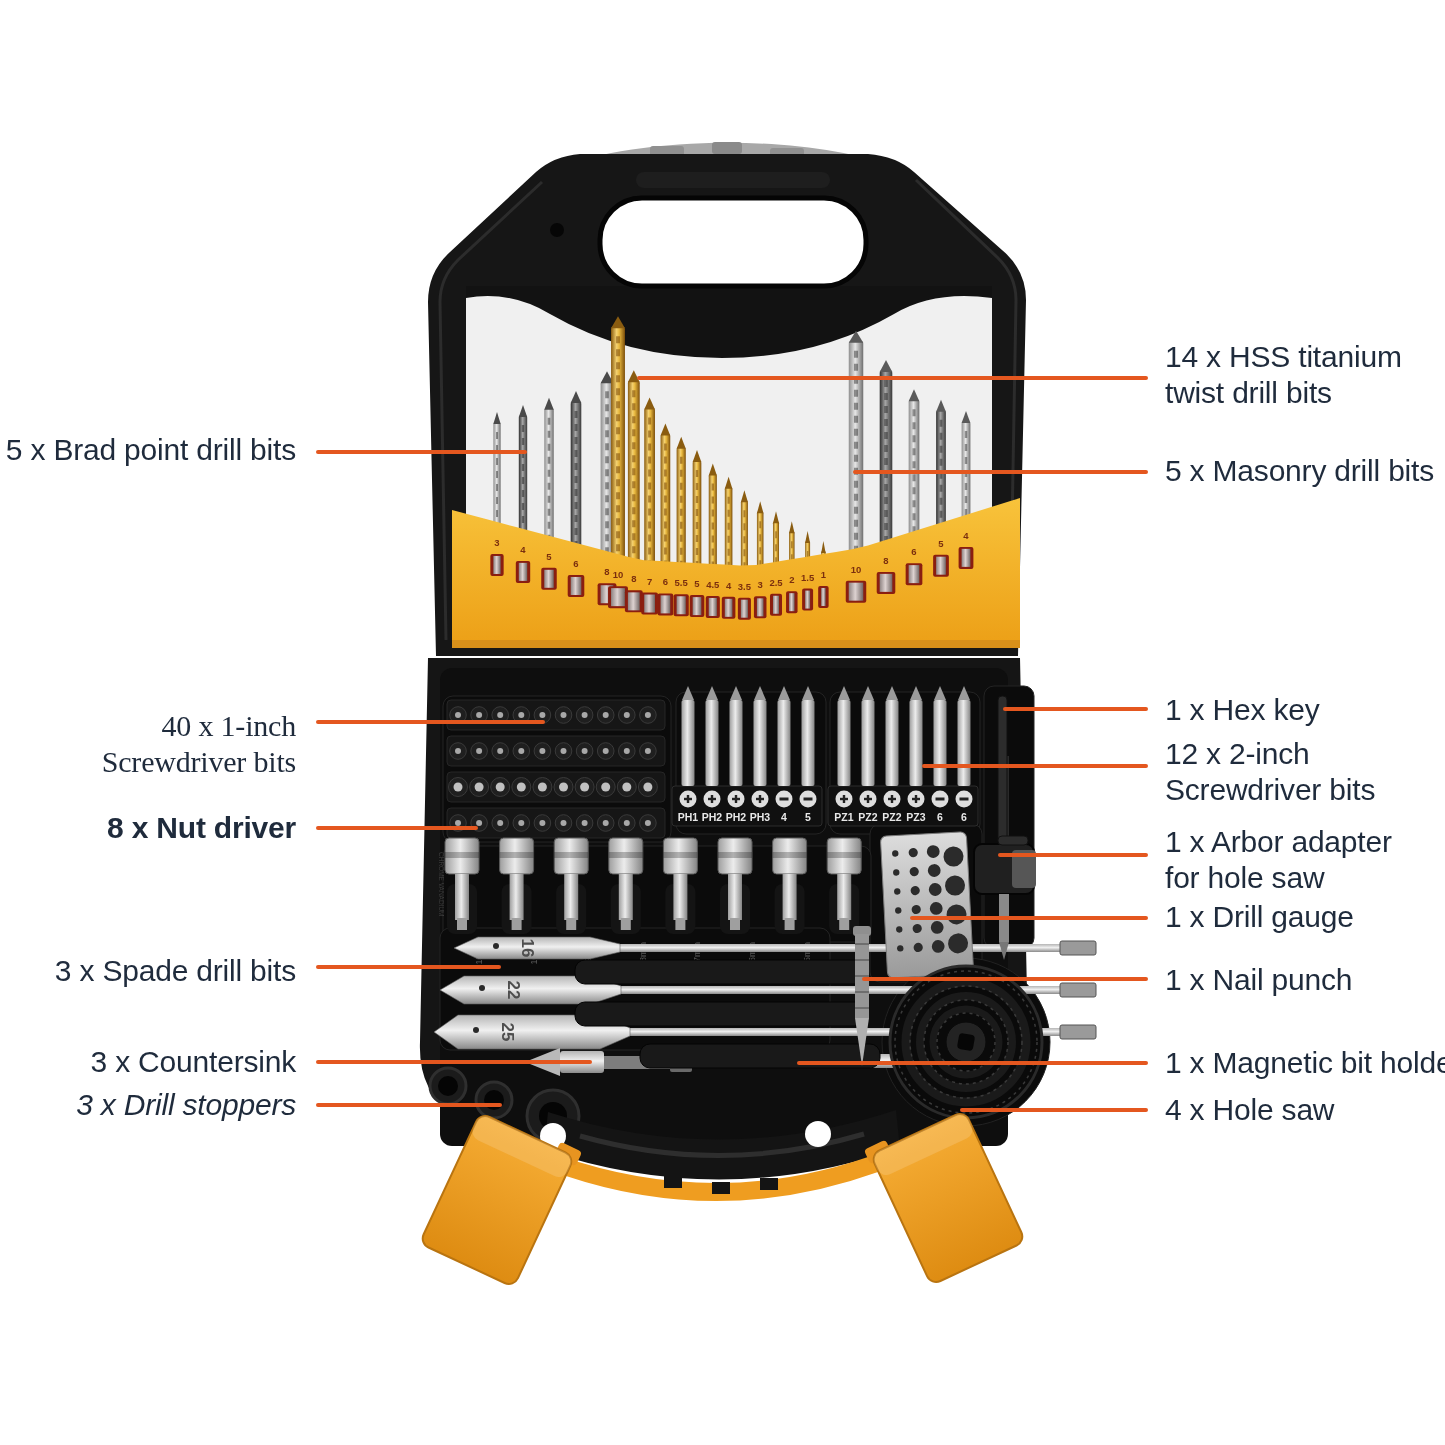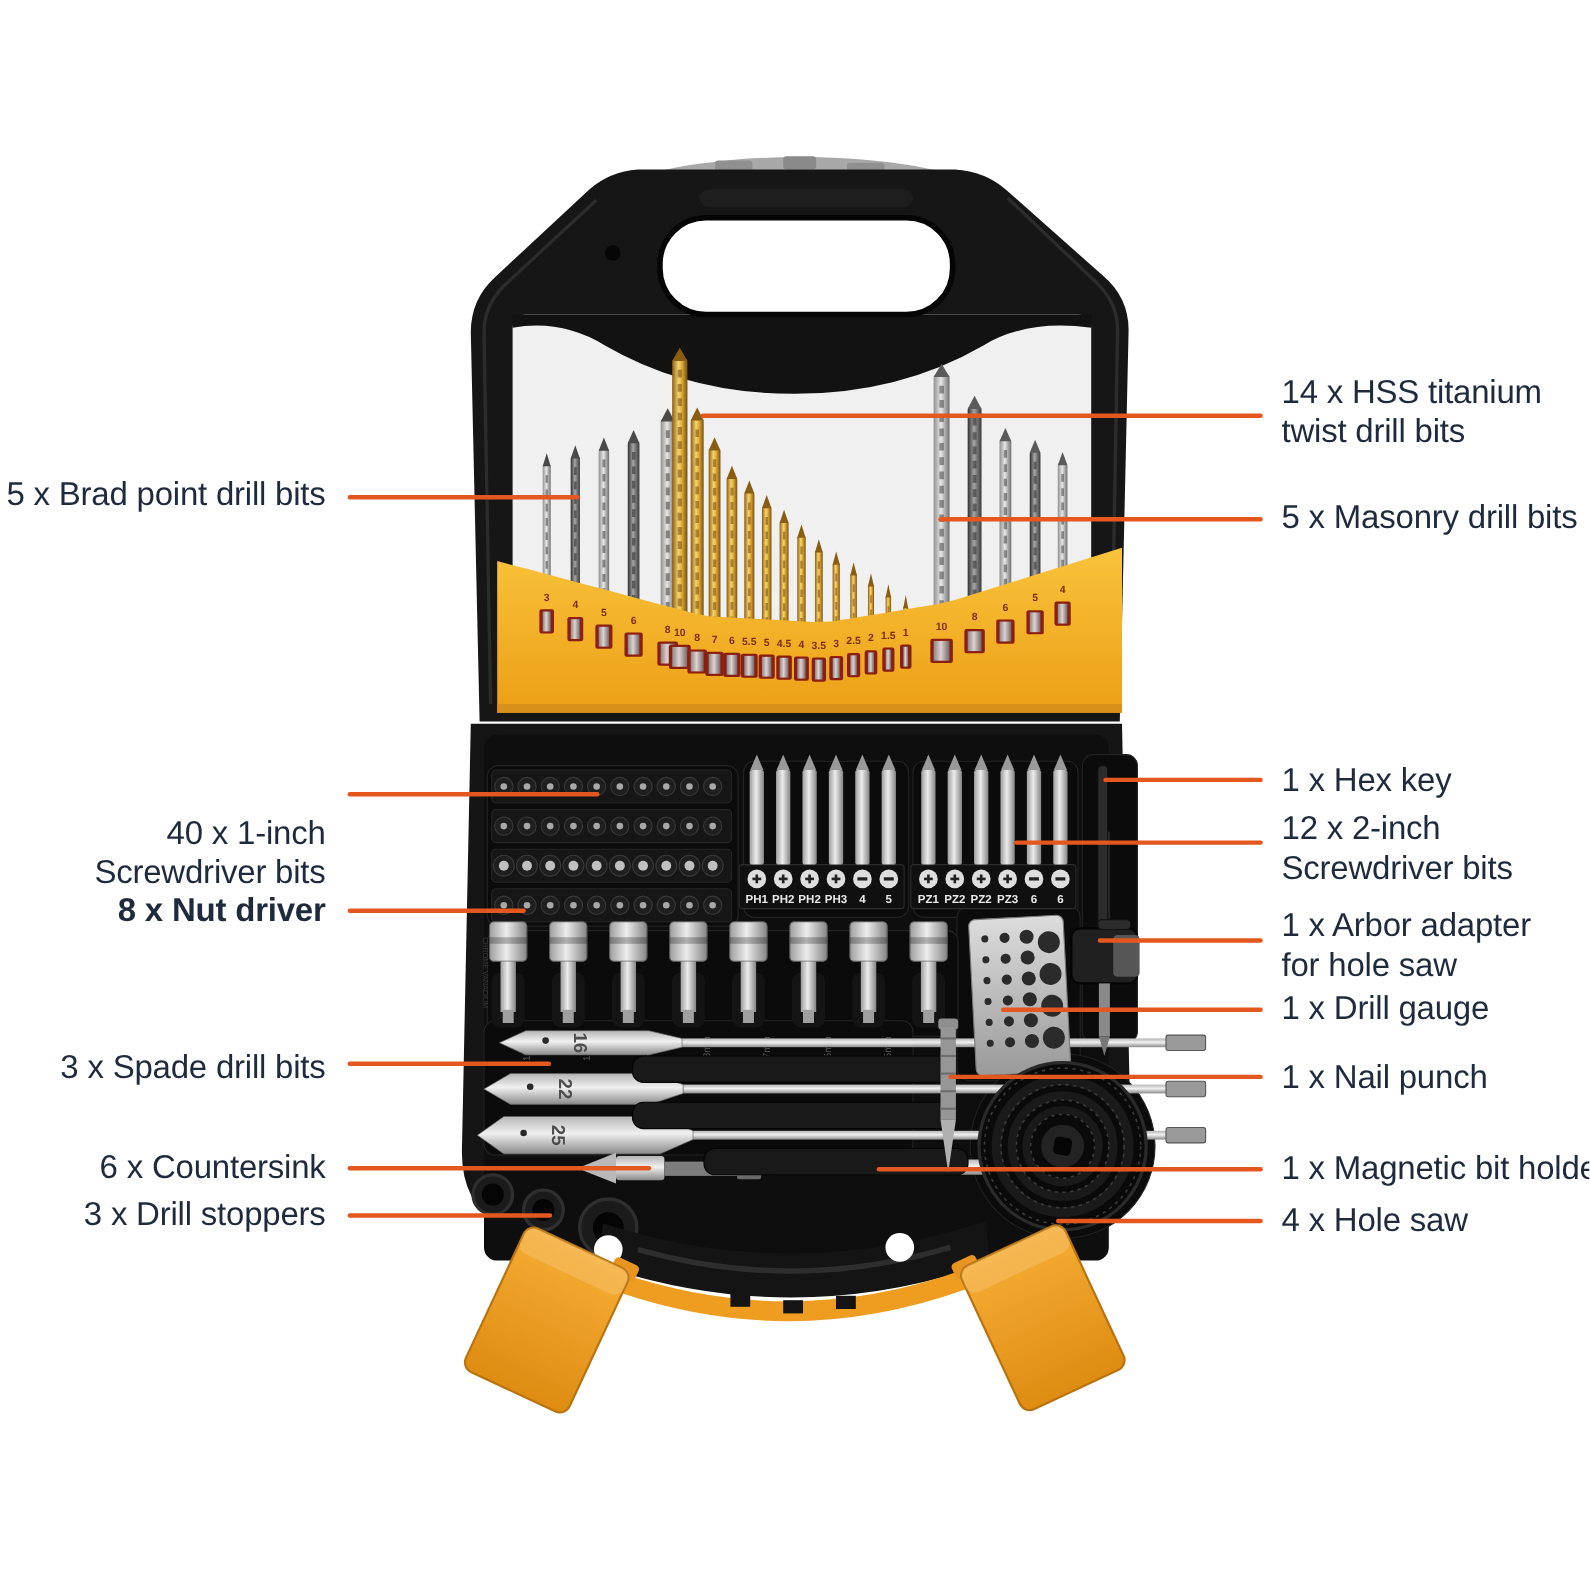--- a/index.html
+++ b/index.html
@@ -576,38 +576,38 @@
       <g transform="translate(948,1198) rotate(-25)">
         <rect x="-52" y="-72" width="104" height="144" rx="10" fill="url(#latch)" stroke="#b97410" stroke-width="2"></rect>
         <rect x="-52" y="-72" width="104" height="26" rx="10" fill="rgba(255,255,255,0.15)"></rect>
       </g>
     </svg>
   <div id="callouts">
       <div class="callout left" style="top: 432px;">
         <div>5 x Brad point drill bits</div>
       </div>
       <div class="leader" style="left: 316px; width: 211px; top: 450px;"></div>
-      <div class="callout left" style="top: 740px;">
+      <div class="callout left" style="top: 708px; font-family: Liberation Serif, serif;">
         <div>40 x 1-inch</div>
         <div>Screwdriver bits</div>
       </div>
       <div class="leader" style="left: 316px; width: 229px; top: 720px;"></div>
       <div class="callout left" style="top: 810px; font-weight: bold;">
         <div>8 x Nut driver</div>
       </div>
       <div class="leader" style="left: 316px; width: 162px; top: 826px;"></div>
       <div class="callout left" style="top: 953px;">
         <div>3 x Spade drill bits</div>
       </div>
       <div class="leader" style="left: 316px; width: 185px; top: 965px;"></div>
       <div class="callout left" style="top: 1044px;">
-        <div>6 x Countersink</div>
+        <div>3 x Countersink</div>
       </div>
       <div class="leader" style="left: 316px; width: 276px; top: 1060px;"></div>
-      <div class="callout left" style="top: 1087px;">
+      <div class="callout left" style="top: 1087px; font-style: italic;">
         <div>3 x Drill stoppers</div>
       </div>
       <div class="leader" style="left: 316px; width: 186px; top: 1103px;"></div>
       <div class="callout right" style="top: 339px;">
         <div>14 x HSS titanium</div>
         <div>twist drill bits</div>
       </div>
       <div class="leader" style="left: 637px; width: 511px; top: 376px;"></div>
       <div class="callout right" style="top: 453px;">
         <div>5 x Masonry drill bits</div>

